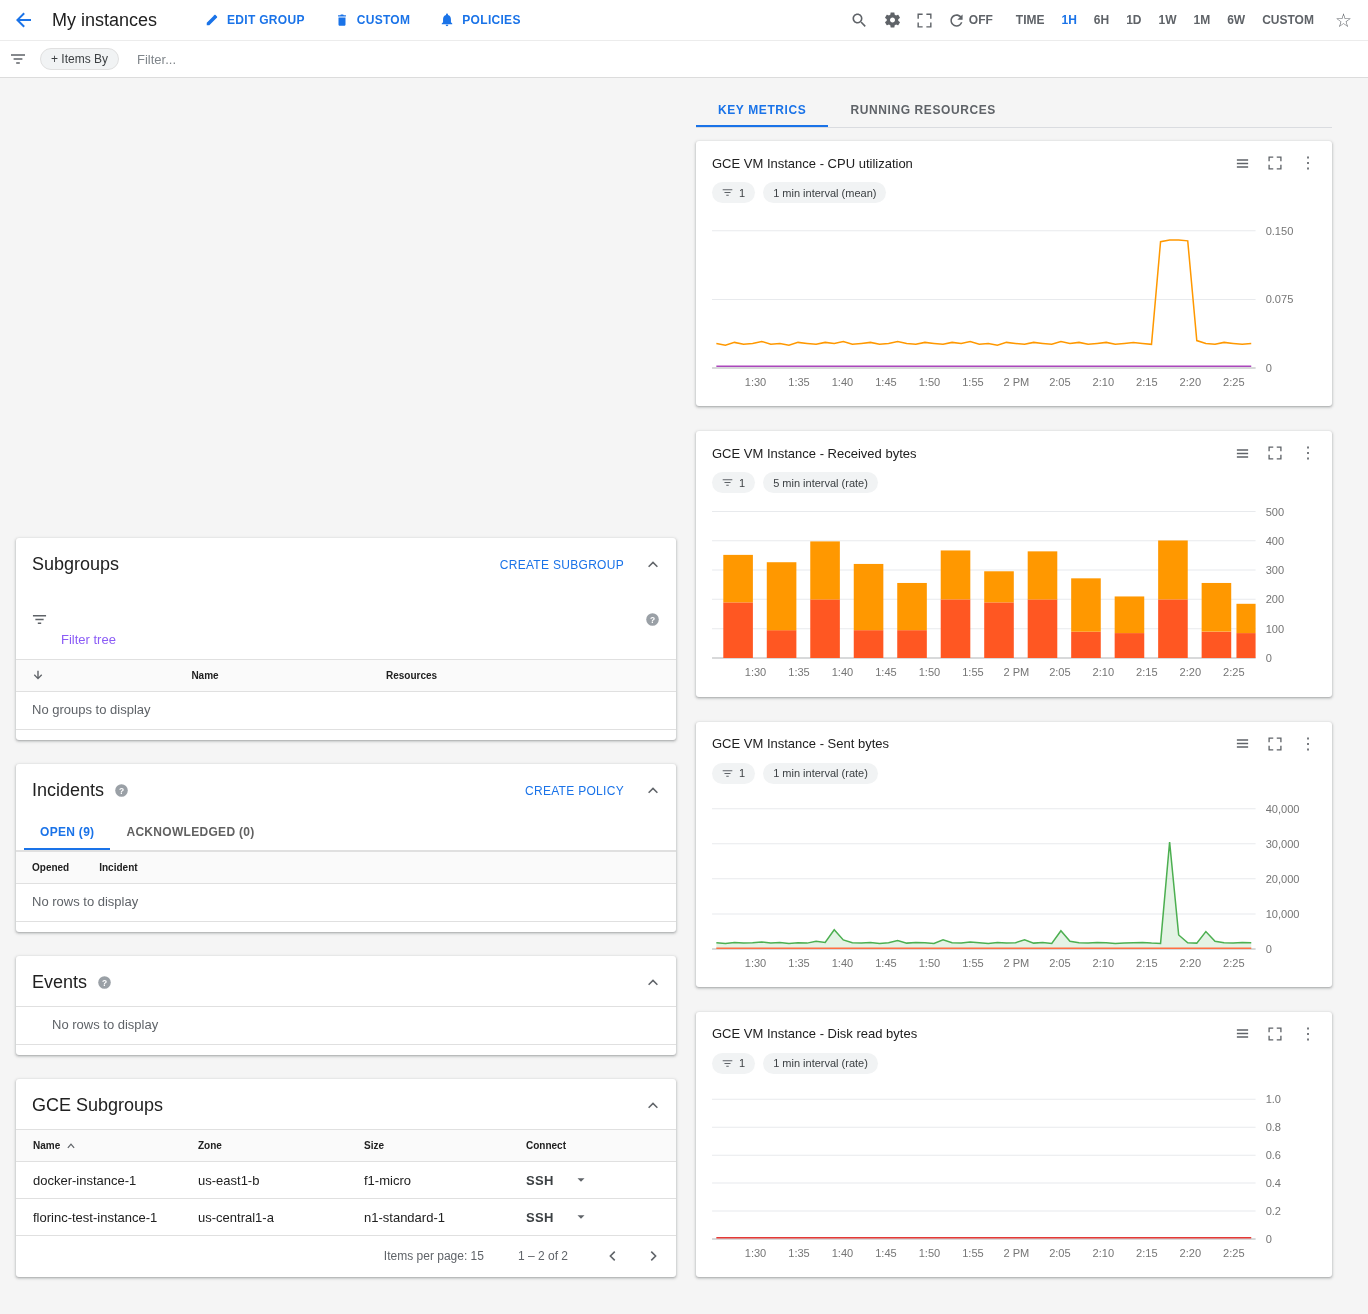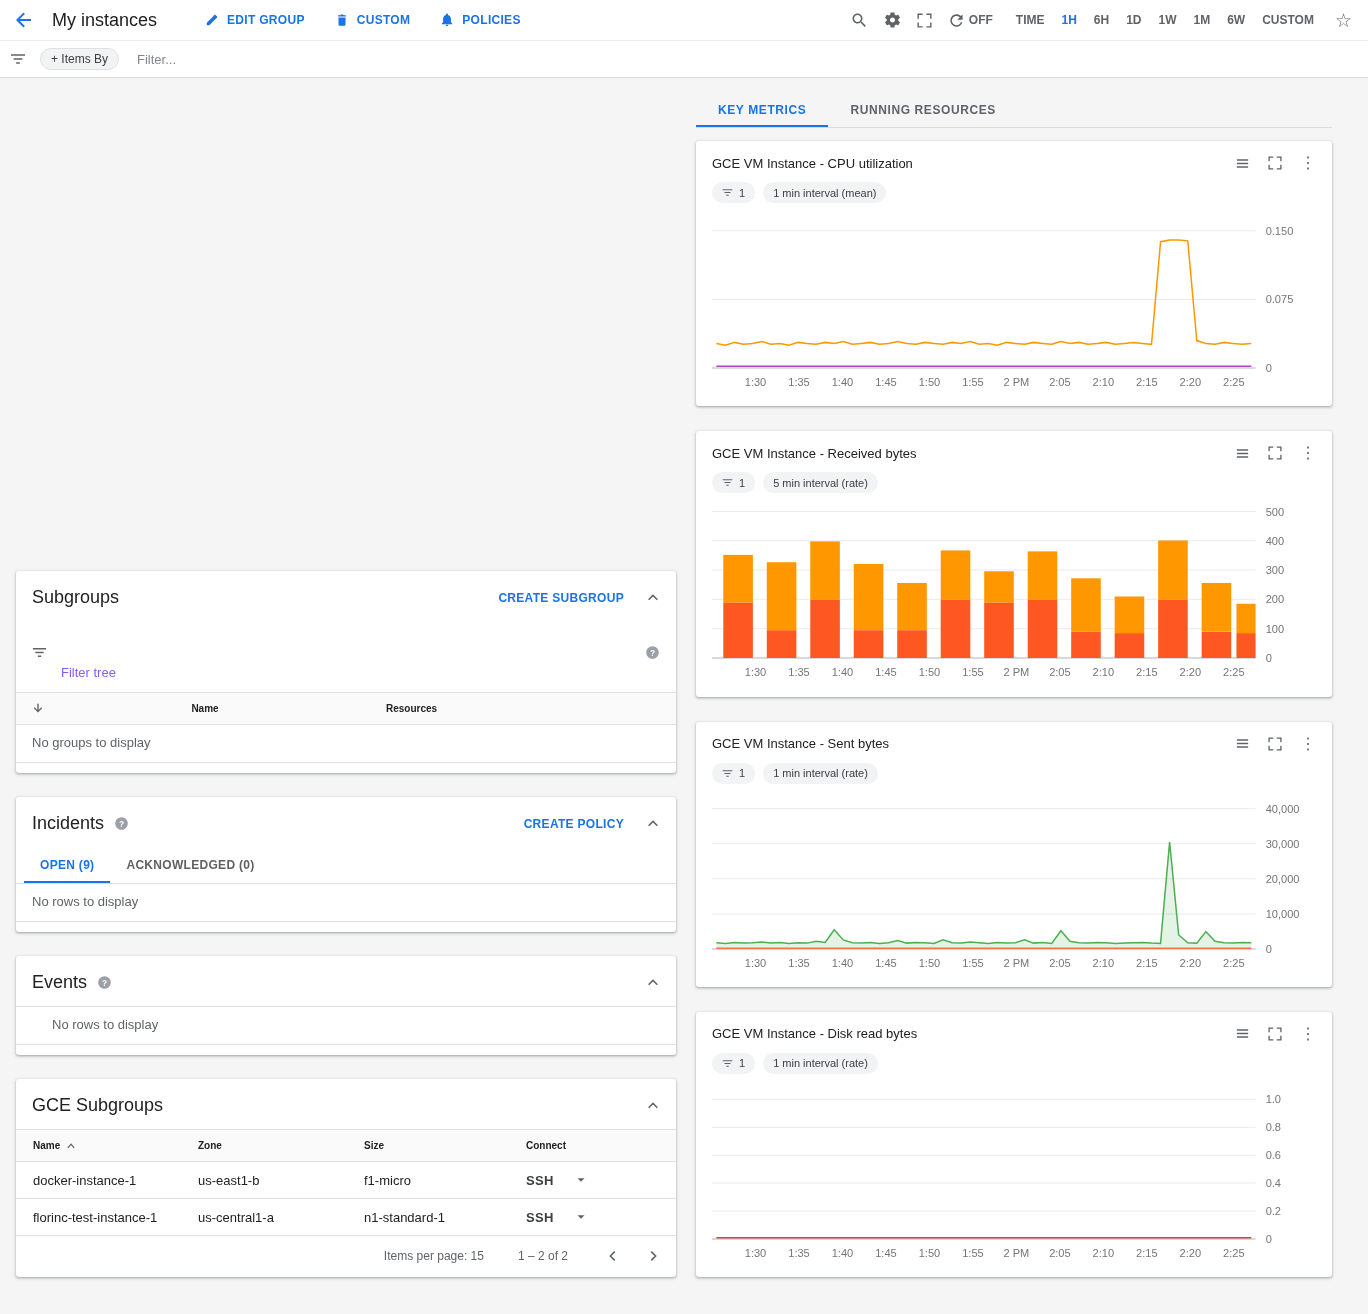--- a/index.html
+++ b/index.html
@@ -45,21 +45,21 @@
   .content { display:flex; align-items:flex-end; gap:20px; padding:16px 36px 16px 16px; }
   .left-col { width:660px; flex:none; display:flex; flex-direction:column; gap:24px; }
   .right-col { flex:1; min-width:0; }
 
   .card {
     background:#fff; border-radius:3px;
     box-shadow:0 1px 2px 0 rgba(60,64,67,.3), 0 1px 3px 1px rgba(60,64,67,.15);
   }
   .card-head { display:flex; align-items:center; padding:16px 16px 13px; }
   .card-title { font-size:18px; font-weight:400; color:#212121; }
-  .card-action { margin-left:auto; color:#1a73e8; font-size:12px; font-weight:700; letter-spacing:.3px; }
+  .card-action { margin-left:auto; color:#1a73e8; font-size:12px; font-weight:400; letter-spacing:.3px; }
   .collapse { margin-left:22px; }
   .help { margin-left:10px; }
 
   .sub-filter { display:flex; align-items:center; gap:14px; padding:4px 16px 12px; }
   .sub-filter .ph { color:#8b5cf6; font-size:13px; flex:1; cursor:text;margin-top:40px; }
 
   .tbl-head { background:#fafafa; border-top:1px solid #e0e0e0; border-bottom:1px solid #e0e0e0;
               font-size:10px; font-weight:700; color:#212121; }
   .sub-grid { display:grid; grid-template-columns:44px 290px 1fr; align-items:center; height:33px; }
   .sub-grid .c-icon { text-align:center; }
@@ -243,20 +243,24 @@
         <span class="icon-btn collapse">
           <svg width="14" height="14" viewBox="0 0 16 16">
               <polyline points="3,10 8,5 13,10" fill="none" stroke="#5f6368" stroke-width="1.7"></polyline>
             </svg>
         </span>
       </div>
       <div class="tabs">
         <span class="tab selected">OPEN (9)</span>
         <span class="tab">ACKNOWLEDGED (0)</span>
       </div>
+      <div class="tbl-head inc-head">
+        <span>Opened</span>
+        <span>Incident</span>
+      </div>
       <div class="empty-row">No rows to display</div>
       <div class="pad-b"></div>
     </section>
 
     <section class="card">
       <div class="card-head">
         <span class="card-title">Events</span>
         <span class="icon-btn help">
           <svg width="15" height="15" viewBox="0 0 16 16">
               <circle cx="8" cy="8" r="6.7" fill="#9aa0a6"></circle>

